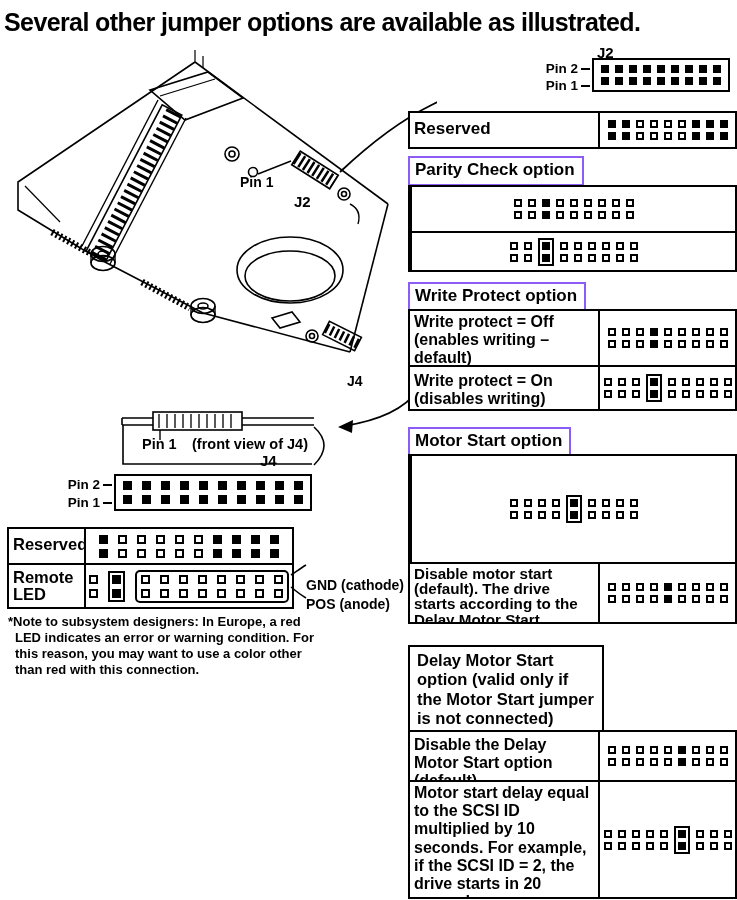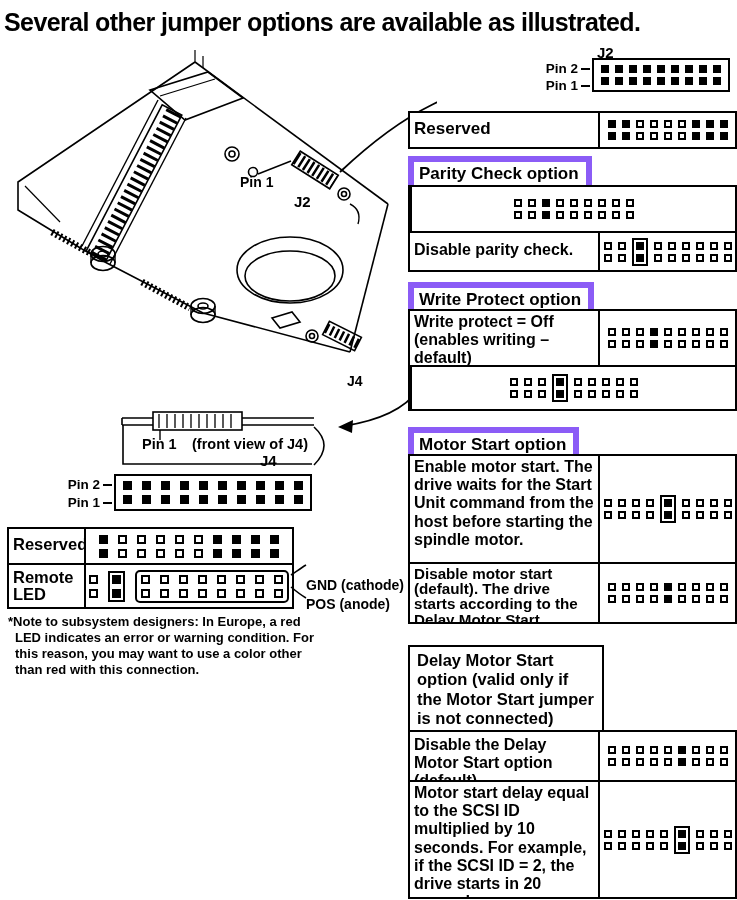--- a/index.html
+++ b/index.html
@@ -27,21 +27,21 @@
   .bracket{display:flex;align-items:center;column-gap:inherit;
     border:2px solid #000;border-radius:5px;padding:3px 4px;background:#fff;}
   .pattern.boxed{border:2px solid #000;background:#fff;padding:5px 7px;}
 
   
   .orow{position:absolute;display:flex;border:2px solid #000;background:#fff;box-sizing:border-box;}
   .orow .otext{flex:0 0 188px;padding:2px 4px 0 4px;font-size:16px;line-height:1.14;box-sizing:border-box;overflow:hidden;}
   .orow .opat{flex:1;border-left:2px solid #000;display:flex;align-items:center;justify-content:center;}
   .orow.left .otext{flex:0 0 75px;font-size:16.5px;line-height:1.05;padding-top:4px;}
   .otext.tight{font-size:15.2px;line-height:1.0;}
-  .opt-header{position:absolute;border:6px solid #8b5cf6;background:#fff;
+  .opt-header{position:absolute;border:2px solid #8b5cf6;background:#fff;
     font-size:17px;padding:2px 7px 4px 5px;white-space:nowrap;}
   .dms-header{position:absolute;border:2px solid #000;background:#fff;box-sizing:border-box;
     font-size:16.5px;line-height:1.18;padding:4px 7px;overflow:hidden;}
 
   .pinlabel{position:absolute;display:flex;align-items:center;justify-content:flex-end;
     font-size:13.5px;white-space:nowrap;}
   .pinlabel .dash{display:inline-block;width:9px;height:0;border-top:2px solid #000;margin-left:3px;}
   .small-label{position:absolute;font-size:14px;white-space:nowrap;}
   .conn-label{position:absolute;font-size:14px;white-space:nowrap;margin-top:19px;}
   svg{display:block;}
@@ -250,21 +250,20 @@
           <div class="pin o"></div>
         </div>
         <div class="pcol">
           <div class="pin o"></div>
           <div class="pin o"></div>
         </div>
       </div>
   </div>
 </div>
 <div class="orow" style="left:408px;top:231px;width:329px;height:41px;">
-  <div class="otext" style="padding-top:8px;">Disable parity check.</div>
   <div class="opat">
     <div class="pattern md">
         <div class="pcol">
           <div class="pin o"></div>
           <div class="pin o"></div>
         </div>
         <div class="pcol">
           <div class="pin o"></div>
           <div class="pin o"></div>
         </div>
@@ -338,20 +337,21 @@
           <div class="pin o"></div>
         </div>
         <div class="pcol">
           <div class="pin o"></div>
           <div class="pin o"></div>
         </div>
       </div>
   </div>
 </div>
 <div class="orow" style="left:408px;top:365px;width:329px;height:46px;">
+  <div class="otext" style="padding-top:5px;">Write protect = On (disables writing)</div>
   <div class="opat">
     <div class="pattern md">
         <div class="pcol">
           <div class="pin o"></div>
           <div class="pin o"></div>
         </div>
         <div class="pcol">
           <div class="pin o"></div>
           <div class="pin o"></div>
         </div>
@@ -382,21 +382,20 @@
         <div class="pcol">
           <div class="pin o"></div>
           <div class="pin o"></div>
         </div>
       </div>
   </div>
 </div>
 
 <div class="opt-header" style="left:408px;top:427px;">Motor Start option</div>
 <div class="orow" style="left:408px;top:454px;width:329px;height:110px;">
-  <div class="otext">Enable motor start. The drive waits for the Start Unit command from the host before starting the spindle motor.</div>
   <div class="opat">
     <div class="pattern md">
         <div class="pcol">
           <div class="pin o"></div>
           <div class="pin o"></div>
         </div>
         <div class="pcol">
           <div class="pin o"></div>
           <div class="pin o"></div>
         </div>

